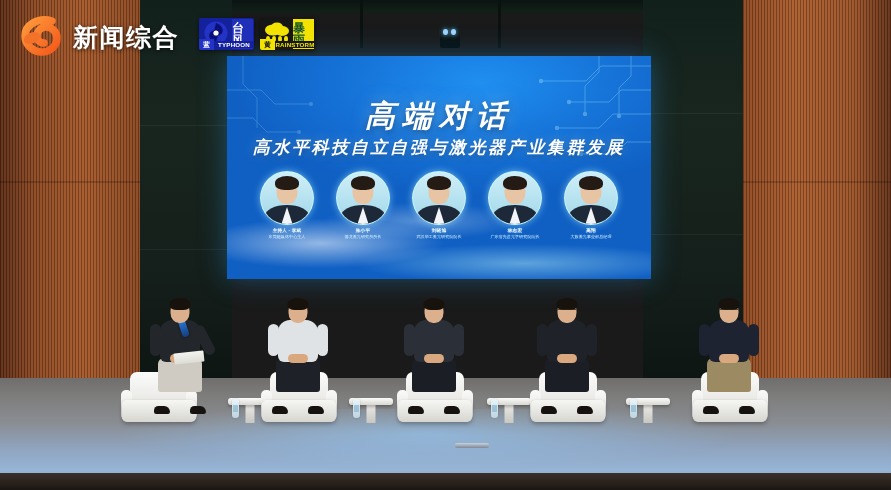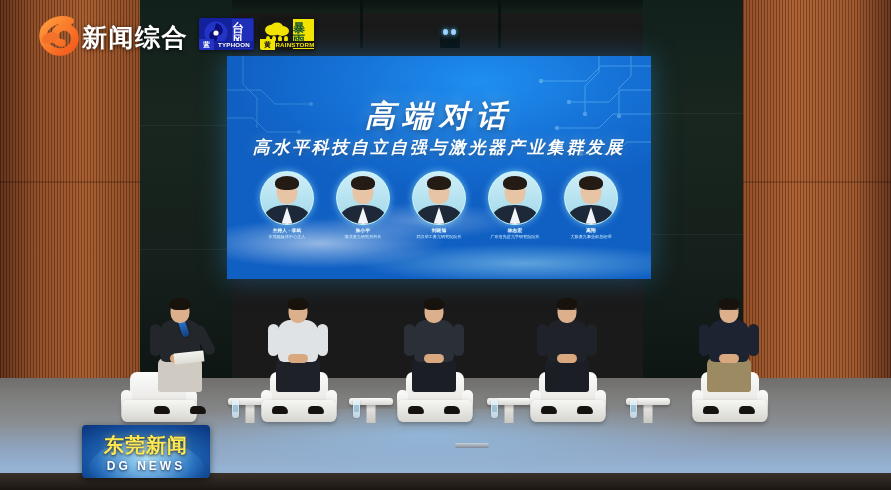--- a/index.html
+++ b/index.html
@@ -145,21 +145,21 @@
     background:linear-gradient(180deg,#fbfbf9,#d8d7d3);box-shadow:0 2px 3px rgba(0,0,0,.25);}
   .sidetable .leg{position:absolute;left:50%;top:6px;transform:translateX(-50%);
     width:9px;height:19px;background:linear-gradient(180deg,#eceae6,#c9c7c2);}
   .bottle{position:absolute;bottom:72px;width:7px;height:19px;border-radius:2px 2px 3px 3px;
     background:linear-gradient(180deg,rgba(232,245,250,.95),rgba(196,220,232,.9));
     box-shadow:0 0 2px rgba(0,0,0,.2);}
   .bottle::after{content:"";position:absolute;left:1px;top:6px;width:5px;height:7px;
     background:rgba(120,170,200,.55);}
 
   
-  #ch-logo{position:absolute;left:36px;top:14px;display:flex;align-items:center;}
+  #ch-logo{position:absolute;left:18px;top:14px;display:flex;align-items:center;gap:9px;}
   .swirl{width:46px;height:46px;}
   #ch-name{font-family:"DejaVu Sans",sans-serif;font-size:25px;font-weight:bold;color:#fff;
     letter-spacing:1.5px;text-shadow:0 1px 4px rgba(0,0,0,.75);}
 
   #alerts{position:absolute;left:199px;top:18px;display:flex;gap:6px;}
   .alert{width:55px;height:32px;border-radius:2px;position:relative;overflow:hidden;
     box-shadow:0 1px 4px rgba(0,0,0,.55);}
   .alert.typhoon{background:#14219c;}
   .alert.rainstorm{background:#161616;}
   .alert .ico{position:absolute;left:2px;top:2px;width:30px;height:27px;}
@@ -473,19 +473,14 @@
         </g>
       </svg>
       <div class="cjk">暴雨</div>
       <div class="band">
         <div class="lvl">黄</div>
         <div class="en">RAINSTORM</div>
       </div>
     </div>
   </div>
 
-  <div id="dgnews">
-    <div class="globe"></div>
-    <div class="cn">东莞新闻</div>
-    <div class="en">DG NEWS</div>
-  </div>
 
 </div>
 
 </body></html>

